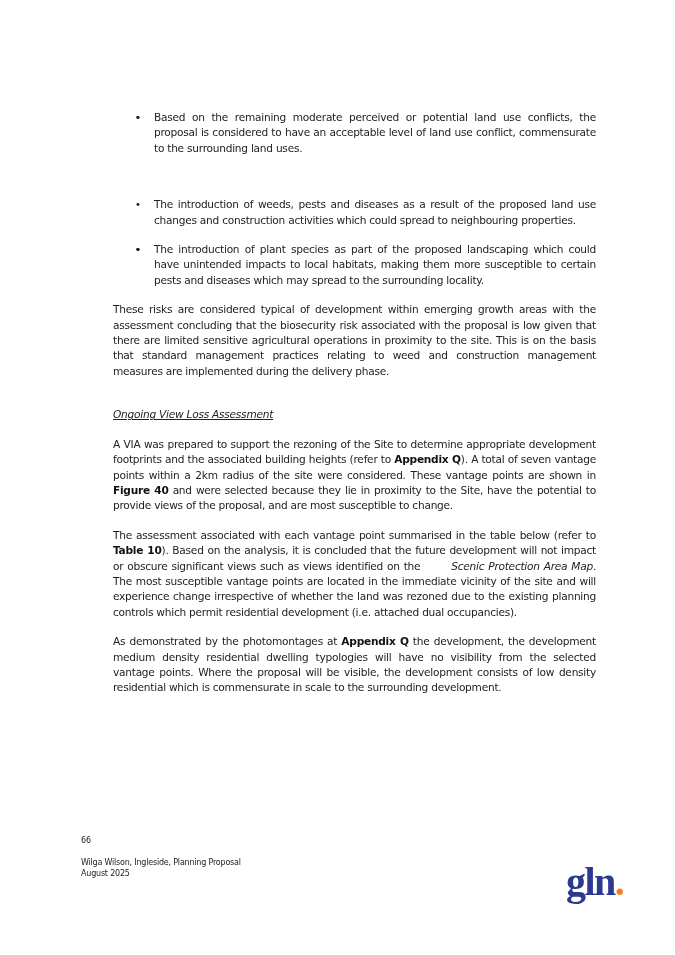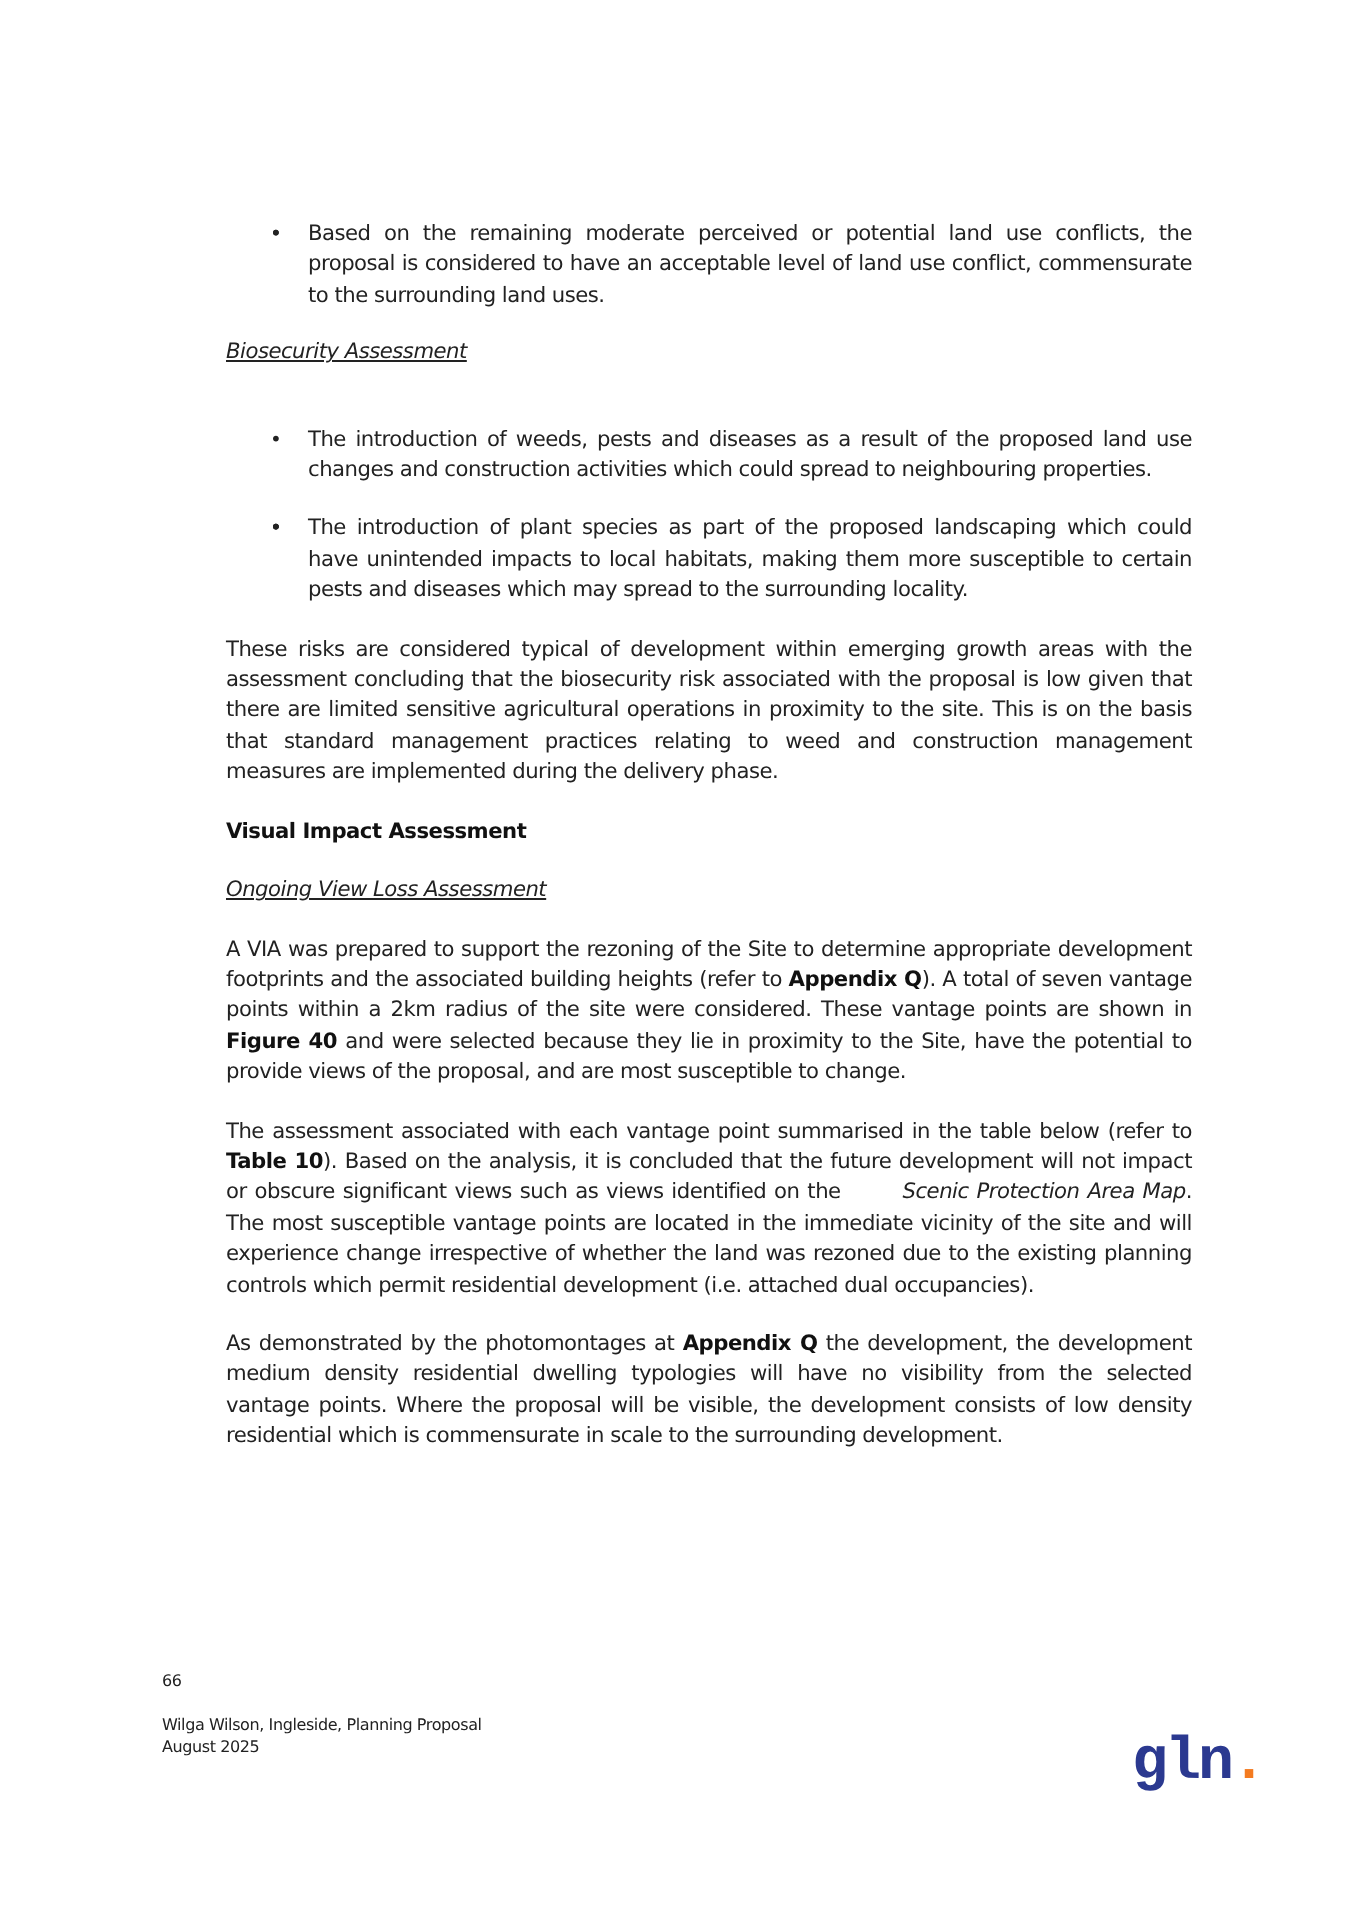--- a/index.html
+++ b/index.html
@@ -72,22 +72,22 @@
       line-height: 11px;
       color: #222;
       letter-spacing: -0.2px;
     }
     .footer .page-number { margin-bottom: 11px; }
 
     .logo {
       position: absolute;
       left: 566px;
       top: 862px;
-      font-family: Liberation Mono, monospace;
-      font-size: 30px;
+      font-family: Liberation Serif, serif;
+      font-size: 40px;
       font-weight: bold;
       letter-spacing: -1.5px;
       line-height: 40px;
       color: #2b3990;
     }
     .logo .dot {
       color: #f47b20;
     }
   </style>
 </head>
@@ -100,21 +100,20 @@
       <li>
         <span class="bullet">•</span>
       </li>
       <li style="margin-top:14px;">
         <span class="bullet">•</span>
         <span>Based on the remaining moderate perceived or potential land use conflicts, the proposal is considered to have an acceptable level of land use conflict, commensurate to the surrounding land uses.</span>
       </li>
     </ul>
 
     <div style="height:13px;"></div>
-    <p class="subheading">Biosecurity Assessment</p>
     <div style="height:14px;"></div>
     <div style="height:14px;"></div>
 
     <ul class="bullets">
       <li>
         <span class="bullet">•</span>
         <span>The introduction of weeds, pests and diseases as a result of the proposed land use changes and construction activities which could spread to neighbouring properties.</span>
       </li>
       <li style="margin-top:14px;">
         <span class="bullet">•</span>
@@ -125,21 +124,20 @@
       <li style="margin-top:14px;">
         <span class="bullet">•</span>
         <span>The introduction of plant species as part of the proposed landscaping which could have unintended impacts to local habitats, making them more susceptible to certain pests and diseases which may spread to the surrounding locality.</span>
       </li>
     </ul>
 
     <div style="height:14px;"></div>
     <p>These risks are considered typical of development within emerging growth areas with the assessment concluding that the biosecurity risk associated with the proposal is low given that there are limited sensitive agricultural operations in proximity to the site. This is on the basis that standard management practices relating to weed and construction management measures are implemented during the delivery phase.</p>
 
     <div style="height:14px;"></div>
-    <p class="heading">Visual Impact Assessment</p>
     <div style="height:14px;"></div>
     <p class="subheading">Ongoing View Loss Assessment</p>
     <div style="height:14px;"></div>
 
     <p><span>A VIA was prepared to support the rezoning of the Site to determine appropriate development footprints and the associated building heights (refer to </span><b>Appendix Q</b><span>). A total of seven vantage points within a 2km radius of the site were considered. These vantage points are shown in </span><b>Figure 40</b><span> and were selected because they lie in proximity to the Site, have the potential to provide views of the proposal, and are most susceptible to change.</span></p>
 
     <div style="height:14px;"></div>
     <p><span>The assessment associated with each vantage point summarised in the table below (refer to </span><b>Table 10</b><span>). Based on the analysis, it is concluded that the future development will not impact or obscure significant views such as views identified on the </span><i>Scenic Protection Area Map</i><span>. The most susceptible vantage points are located in the immediate vicinity of the site and will experience change irrespective of whether the land was rezoned due to the existing planning controls which permit residential development (i.e. attached dual occupancies).</span></p>
 
     <div style="height:14px;"></div>

